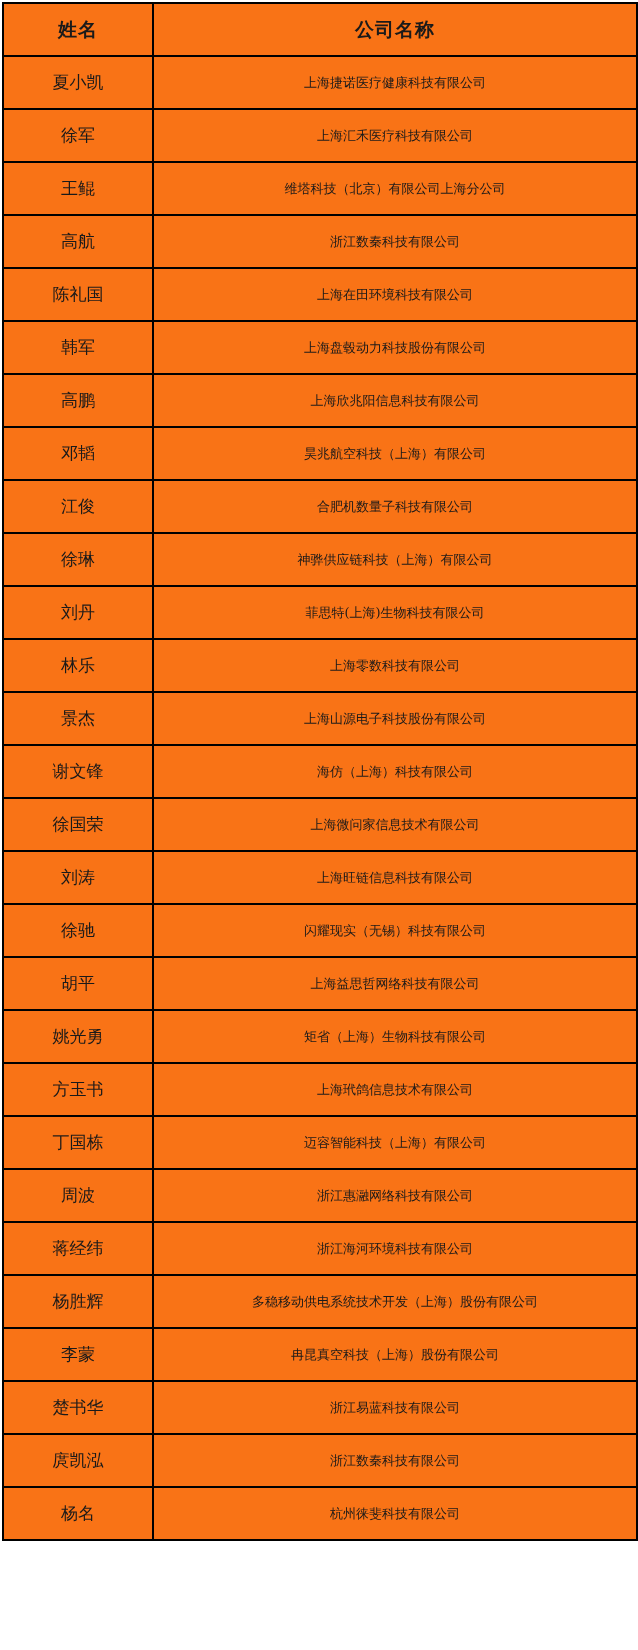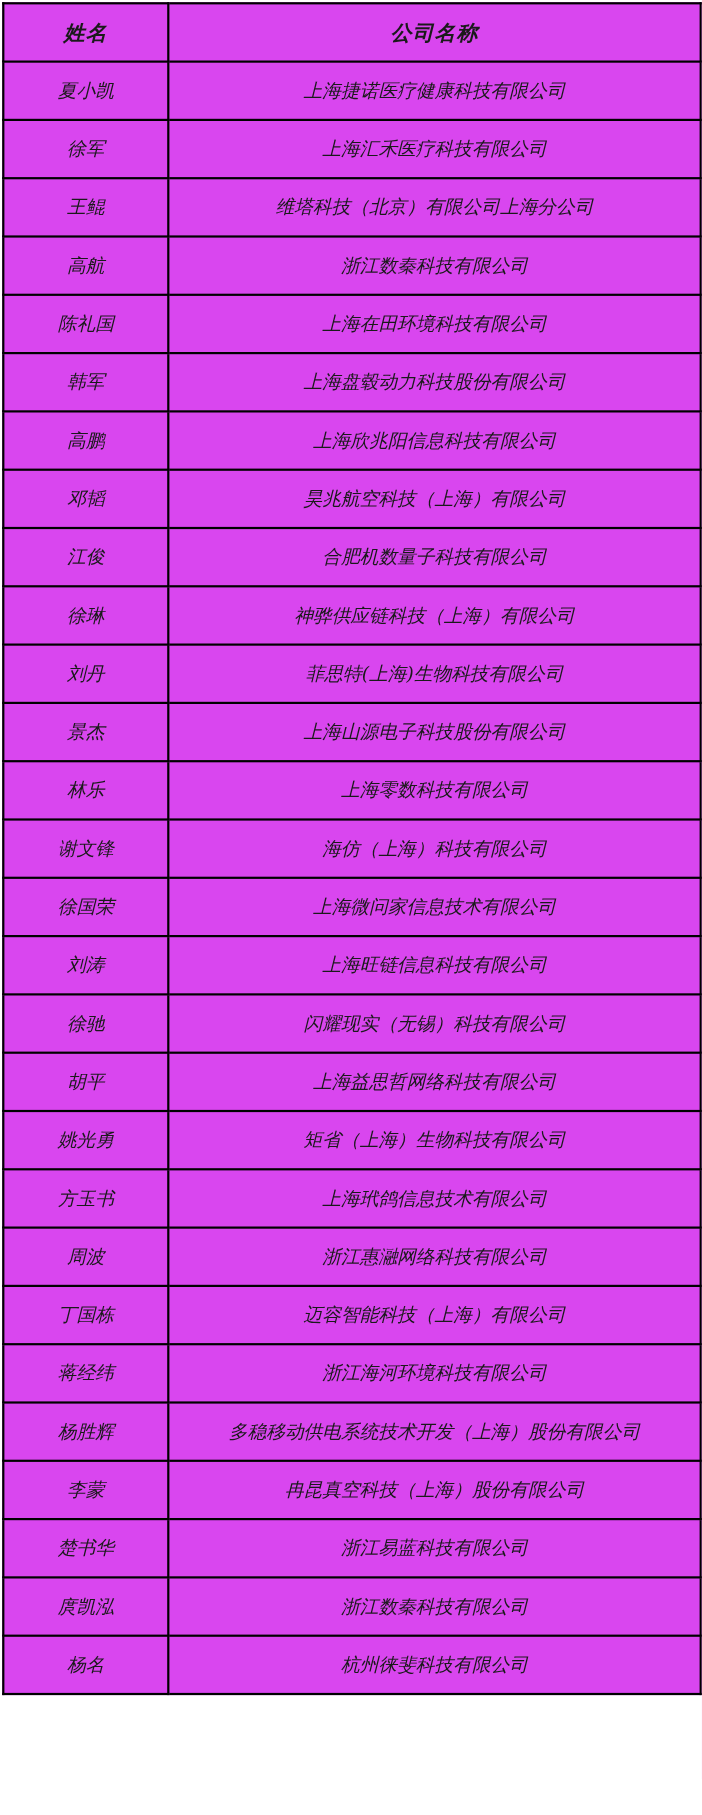--- a/index.html
+++ b/index.html
@@ -14,22 +14,21 @@
     font-family: "DejaVu Serif", "Liberation Serif", serif;
     color: #1a1a1a;
   }
   .roster-table {
     position: absolute;
     left: 2px;
     top: 2px;
     width: 634px;
     border-collapse: collapse;
     table-layout: fixed;
-    background: #d946ef;
-    font-style: italic;
+    background: #f97316;
   }
   .roster-table col.col-name   { width: 150px; }
   .roster-table col.col-company{ width: 484px; }
   .roster-table th,
   .roster-table td {
     border: 2px solid #000000;
     text-align: center;
     vertical-align: middle;
     padding: 0 4px;
     overflow: hidden;
@@ -40,21 +39,21 @@
     font-size: 19px;
     font-weight: bold;
     letter-spacing: 1px;
   }
   .roster-table td {
     height: 51px;            
     font-size: 17px;
     font-weight: normal;
     margin-left: 18px;
   }
-  .roster-table td.company-cell { font-size: 17px; }
+  .roster-table td.company-cell { font-size: 13px; }
 </style>
 </head>
 <body>
 
 <table class="roster-table">
   <colgroup>
     <col class="col-name">
     <col class="col-company">
   </colgroup>
   <thead>
@@ -102,26 +101,26 @@
     </tr>
     <tr>
       <td class="name-cell">徐琳</td>
       <td class="company-cell">神骅供应链科技（上海）有限公司</td>
     </tr>
     <tr>
       <td class="name-cell">刘丹</td>
       <td class="company-cell">菲思特(上海)生物科技有限公司</td>
     </tr>
     <tr>
+      <td class="name-cell">林乐</td>
+      <td class="company-cell">上海零数科技有限公司</td>
+    </tr>
+    <tr>
       <td class="name-cell">景杰</td>
       <td class="company-cell">上海山源电子科技股份有限公司</td>
-    </tr>
-    <tr>
-      <td class="name-cell">林乐</td>
-      <td class="company-cell">上海零数科技有限公司</td>
     </tr>
     <tr>
       <td class="name-cell">谢文锋</td>
       <td class="company-cell">海仿（上海）科技有限公司</td>
     </tr>
     <tr>
       <td class="name-cell">徐国荣</td>
       <td class="company-cell">上海微问家信息技术有限公司</td>
     </tr>
     <tr>
@@ -138,26 +137,26 @@
     </tr>
     <tr>
       <td class="name-cell">姚光勇</td>
       <td class="company-cell">矩省（上海）生物科技有限公司</td>
     </tr>
     <tr>
       <td class="name-cell">方玉书</td>
       <td class="company-cell">上海玳鸽信息技术有限公司</td>
     </tr>
     <tr>
+      <td class="name-cell">丁国栋</td>
+      <td class="company-cell">迈容智能科技（上海）有限公司</td>
+    </tr>
+    <tr>
       <td class="name-cell">周波</td>
       <td class="company-cell">浙江惠瀜网络科技有限公司</td>
-    </tr>
-    <tr>
-      <td class="name-cell">丁国栋</td>
-      <td class="company-cell">迈容智能科技（上海）有限公司</td>
     </tr>
     <tr>
       <td class="name-cell">蒋经纬</td>
       <td class="company-cell">浙江海河环境科技有限公司</td>
     </tr>
     <tr>
       <td class="name-cell">杨胜辉</td>
       <td class="company-cell">多稳移动供电系统技术开发（上海）股份有限公司</td>
     </tr>
     <tr>

